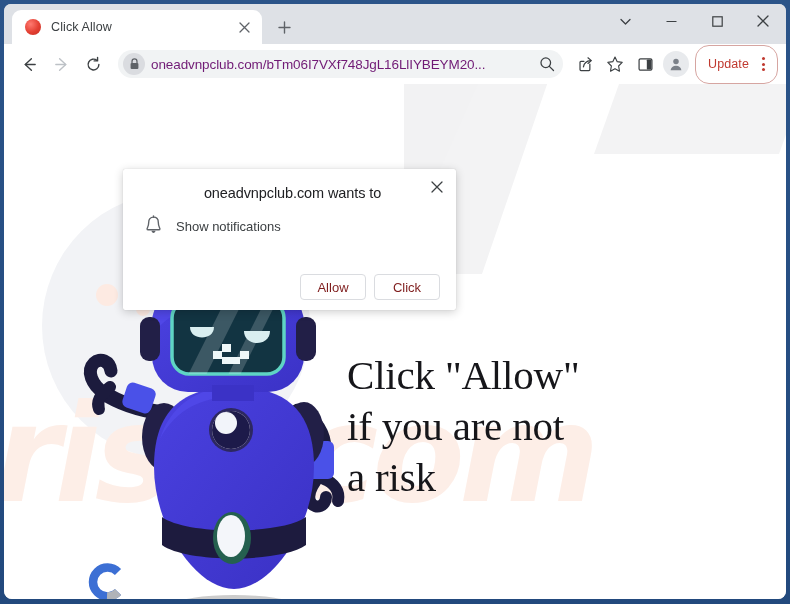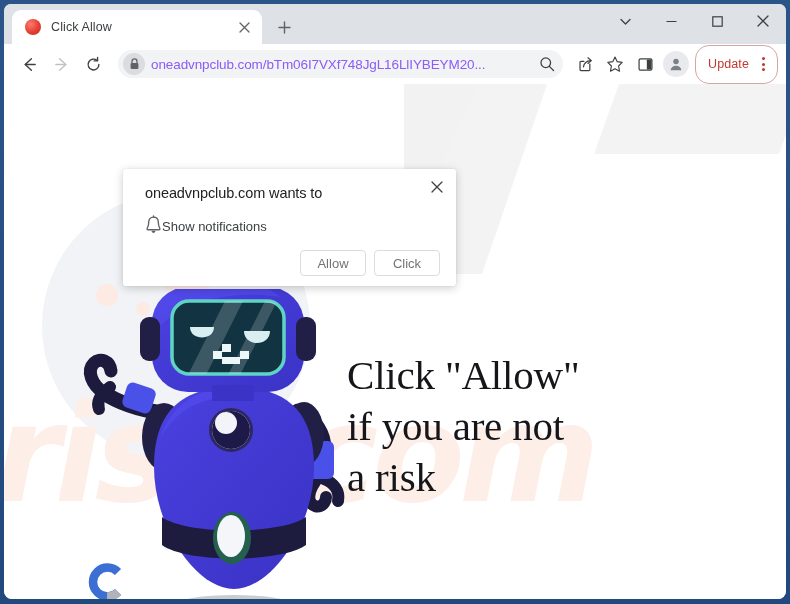--- a/index.html
+++ b/index.html
@@ -131,21 +131,21 @@
     width: 22px; height: 22px;
     border-radius: 50%;
     background: #dadce0;
     display: flex; align-items: center; justify-content: center;
     flex: none;
   }
 
   #omnibox-url {
     flex: 1;
     font-size: 13.5px;
-    color: #8b5cf6;
+    color: #701a75;
     white-space: nowrap;
     overflow: hidden;
     letter-spacing: -.1px;
     min-width: 0;
   }
 
   .omni-icon {
     width: 24px; height: 24px;
     display: flex; align-items: center; justify-content: center;
     flex: none;
@@ -282,44 +282,46 @@
     top: 8px; right: 9px;
     width: 20px; height: 20px;
     display: flex; align-items: center; justify-content: center;
   }
 
   #perm-title {
     font-size: 14.5px;
     color: #202124;
     letter-spacing: -.1px;
     margin-bottom: 14px;
+    text-align: center;
   }
 
   #perm-row {
     display: flex;
     align-items: center;
-    margin-bottom: 12px;
+    gap: 14px;
+    margin-bottom: 36px;
   }
   #perm-row-label {
     font-size: 13px;
     color: #3c4043;
   }
 
   #perm-actions {
     display: flex;
     justify-content: flex-end;
     gap: 8px;
   }
   .perm-btn {
     min-width: 66px;
     height: 18px;
     border: 1px solid #dadce0;
     border-radius: 4px;
     background: #fff;
-    color: #737373;
+    color: #7f1d1d;
     font-size: 13px;
     font-family: "Liberation Sans", sans-serif;
     display: flex; align-items: center; justify-content: center;
     padding: 12px 14px;
   }
 </style>
 </head>
 <body>
 
 <div id="window-frame">

